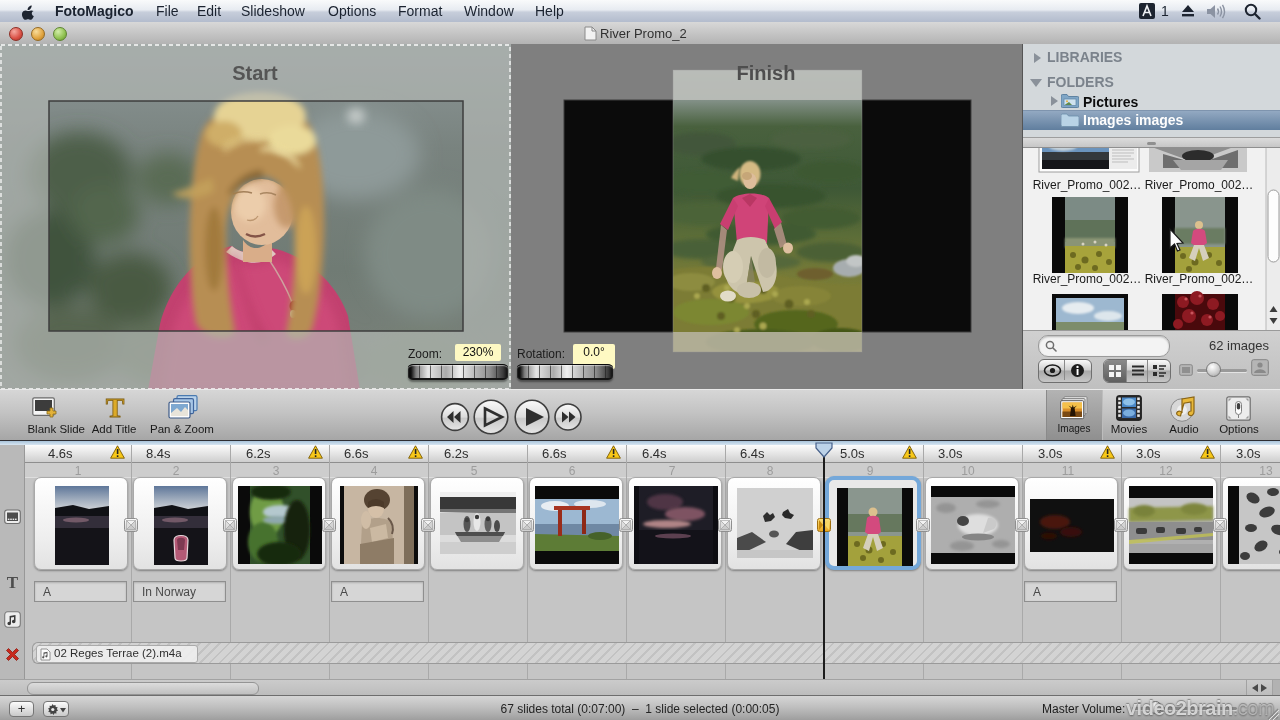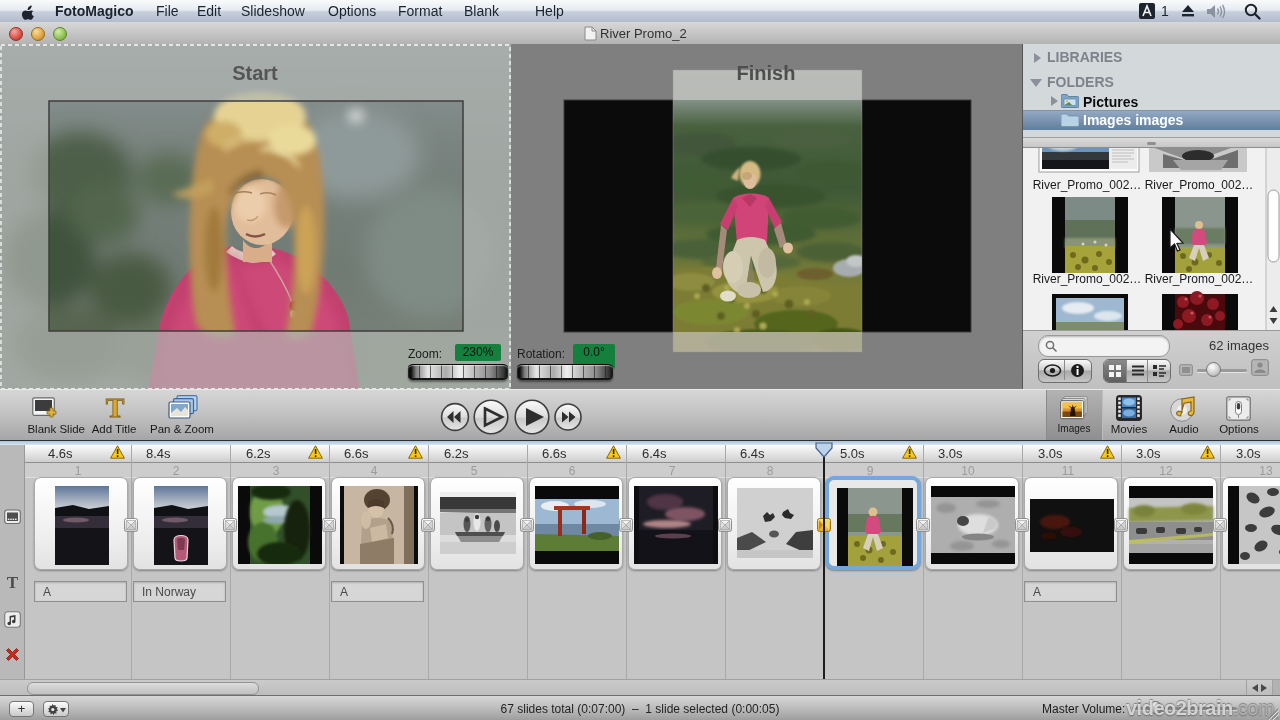--- a/index.html
+++ b/index.html
@@ -17,21 +17,21 @@
   #finish{left:511px;top:44px;width:511px;height:346px;background:#7f7f7f;}
   #sidebar{left:1022px;top:44px;width:258px;height:346px;background:#d3d8db;border-left:1px solid #555;box-sizing:border-box;}
   #toolbar{left:0;top:389px;width:1280px;height:50px;
     background:linear-gradient(#d6d6d6 0%,#c3c3c3 45%,#a6a6a6 100%);
     border-top:1px solid #e9e9e9;border-bottom:1px solid #2e2e33;box-sizing:content-box;}
   #timeline{left:0;top:441px;width:1280px;height:254px;background:#c5c5c5;overflow:hidden;}
   #statusbar{left:0;top:695px;width:1280px;height:25px;
     background:linear-gradient(#d6d6d6 0%,#bdbdbd 50%,#9e9e9e 100%);
     border-top:1px solid #6e6e6e;box-sizing:border-box;}
   .ctrl-label{position:absolute;font-size:12px;color:#1c1c1c;}
-  .ctrl-box{position:absolute;background:#15803d;border-radius:2px;font-size:12px;color:#111;text-align:center;}
+  .ctrl-box{position:absolute;background:#fef9c3;border-radius:2px;font-size:12px;color:#111;text-align:center;}
   .wheel{position:absolute;height:13px;border-radius:5px/4px;
     background:
      repeating-linear-gradient(90deg,rgba(30,30,30,.65) 0 1px,rgba(255,255,255,0) 1px 11px),
      linear-gradient(90deg,#0d0d0d 0 3%,#7e7e7e 8%,#e6e6e6 20%,#ababab 38%,#f0f0f0 52%,#b5b5b5 68%,#8e8e8e 82%,#3c3c3c 95%,#0a0a0a 100%);
     box-shadow:0 2px 2px rgba(0,0,0,.4), inset 0 1px 1px rgba(255,255,255,.5);
     border-top:1.5px solid #0a0a0a;border-bottom:2.5px solid #151515;}
   .slidebox{position:absolute;top:36px;width:92px;height:91px;border-radius:7px;
     background:linear-gradient(#ffffff,#ededed 70%,#e2e2e2);
     border:1px solid #a9a9a9;box-shadow:0 1px 2px rgba(0,0,0,.35);}
   .tbtn{position:absolute;width:14px;height:14px;top:77px;border-radius:2.5px;
@@ -49,21 +49,21 @@
 <div id="menubar" class="abs">
   <svg class="abs" style="left:21px;top:3px" width="15" height="17" viewBox="0 0 15 17">
     <path fill="#1d2430" d="M7.6 4.1c.8-1 2-1.7 3.1-1.7.1 1.1-.3 2.2-1 3-.8 1-1.9 1.7-3.1 1.6-.2-1 .4-2.1 1-2.9zM12.6 8c-1.6-1-3.6-.5-4.5-.1-.5.2-1 .2-1.5 0-.9-.4-2.6-.9-4 .1C.6 9.4.4 12.6 2 14.9c.6.9 1.4 2 2.5 1.9.9 0 1.3-.6 2.5-.6s1.5.6 2.5.6c1.1 0 1.8-1 2.4-1.9.5-.7.7-1.1.9-1.8-2.4-.9-2.8-4.3-.2-5.1z"></path>
   </svg>
   <span class="mi" style="left:55px;font-weight:bold">FotoMagico</span>
   <span class="mi" style="left:156px">File</span>
   <span class="mi" style="left:197px">Edit</span>
   <span class="mi" style="left:241px">Slideshow</span>
   <span class="mi" style="left:328px">Options</span>
   <span class="mi" style="left:398px">Format</span>
-  <span class="mi" style="left:464px">Blank</span>
+  <span class="mi" style="left:464px">Window</span>
   <span class="mi" style="left:535px">Help</span>
   <svg class="abs" style="left:1139px;top:3px" width="16" height="16" viewBox="0 0 16 16">
     <rect x="0" y="0" width="16" height="16" rx="2" fill="#1d2430"></rect>
     <path d="M4 13 L8 3 L12 13 M5.6 9.5 L10.4 9.5" stroke="#f0f2f5" stroke-width="1.6" fill="none"></path>
   </svg>
   <span class="mi" style="left:1161px">1</span>
   <svg class="abs" style="left:1181px;top:4px" width="14" height="14" viewBox="0 0 14 14">
     <path d="M7 1 L13 8 L1 8 Z" fill="#1d2430"></path>
     <rect x="1" y="10" width="12" height="2.4" fill="#1d2430"></rect>
   </svg>
@@ -962,20 +962,29 @@
       </g>
   </svg>
   <div class="abs" style="left:4px;top:132px;width:17px;text-align:center;font-family:'Liberation Serif';font-size:17px;font-weight:bold;color:#4e4e4e">T</div>
   <svg class="abs" style="left:4px;top:170px" width="17" height="17" viewBox="0 0 17 17">
     <rect x="0.7" y="0.7" width="15.6" height="15.6" rx="3" fill="#ededed" stroke="#7a7a7a" stroke-width="1.1"></rect>
     <path d="M7 12.5 a1.8 1.8 0 1 1 -1.8 -1.8 l0.4 0 L5.6 5 L11.5 4 L11.5 10.5 a1.8 1.8 0 1 1 -1.8 -1.8 l0.3 0 L10 6 L7 6.6 Z" fill="#3c3c3c"></path>
   </svg>
   <svg class="abs" style="left:4px;top:205px" width="17" height="17" viewBox="0 0 17 17">
     <path d="M2.5 4.5 L4.5 2.5 L8.5 6.5 L12.5 2.5 L14.5 4.5 L10.5 8.5 L14.5 12.5 L12.5 14.5 L8.5 10.5 L4.5 14.5 L2.5 12.5 L6.5 8.5 Z" fill="#c92a1e" stroke="#8e1a10" stroke-width="0.8"></path>
   </svg>
+  <div class="abs" style="left:32px;top:201px;width:1248px;height:22px;border-radius:6px 0 0 6px;border:1px solid #9a9a9a;border-right:none;box-sizing:border-box;background:repeating-linear-gradient(135deg,#d3d3d3 0 5px,#c2c2c2 5px 7px)">
+    <div class="abs" style="left:3px;top:2px;width:160px;height:16px;background:rgba(238,238,238,0.9);border-radius:3px;border:1px solid #aaa">
+      <svg class="abs" style="left:3px;top:1.5px" width="11" height="13" viewBox="0 0 11 13">
+          <path d="M1 1 L7 1 L10 4 L10 12 L1 12 Z" fill="#fdfdfd" stroke="#888" stroke-width="0.9"></path>
+          <path d="M4.3 9.3 a1.1 1.1 0 1 1 -1.1 -1.1 l0.3 0 L3.5 4.5 L7.5 3.8 L7.5 8.3 a1.1 1.1 0 1 1 -1.1 -1.1 l0.2 0 L6.6 5.2 L4.4 5.7 Z" fill="#555"></path>
+        </svg>
+      <span style="position:absolute;left:17px;top:1px;font-size:11.5px;color:#2e2e2e;white-space:nowrap">02 Reges Terrae (2).m4a</span>
+    </div>
+  </div>
   <div class="abs" style="left:0;top:238px;width:1280px;height:16px;background:linear-gradient(#cbcbcb,#bdbdbd);border-top:1px solid #a2a2a2;box-sizing:border-box">
     <div class="abs" style="left:27px;top:2px;width:230px;height:11px;border-radius:6px;background:linear-gradient(#dcdcdc,#c0c0c0);border:1px solid #949494"></div>
     <div class="abs" style="left:1246px;top:0;width:34px;height:16px;border-left:1px solid #a2a2a2">
       <svg class="abs" style="left:3px;top:4px" width="8" height="8">
           <path d="M8 0 L8 8 L2 4 Z" fill="#4a4a4a"></path>
         </svg>
       <svg class="abs" style="left:14px;top:4px" width="8" height="8">
           <path d="M0 0 L0 8 L6 4 Z" fill="#4a4a4a"></path>
         </svg>
       <div class="abs" style="left:25px;top:0;width:9px;height:16px;background:#b2b2b2;border-left:1px solid #a2a2a2"></div>

